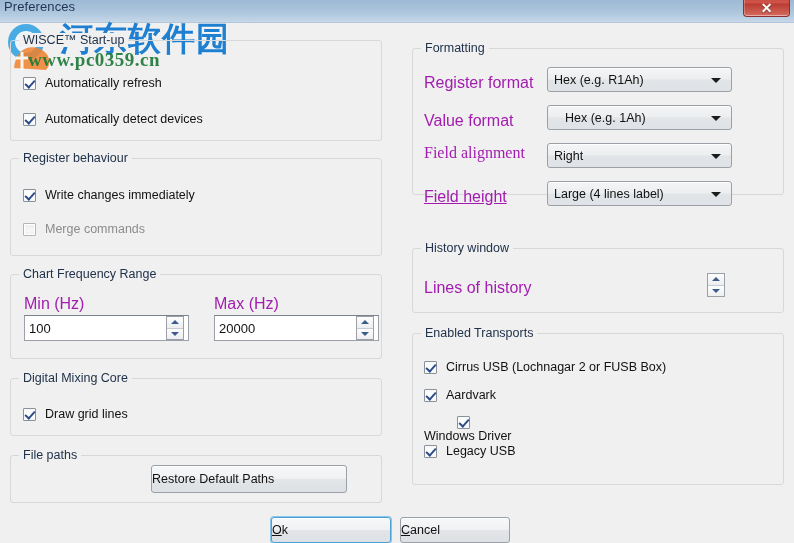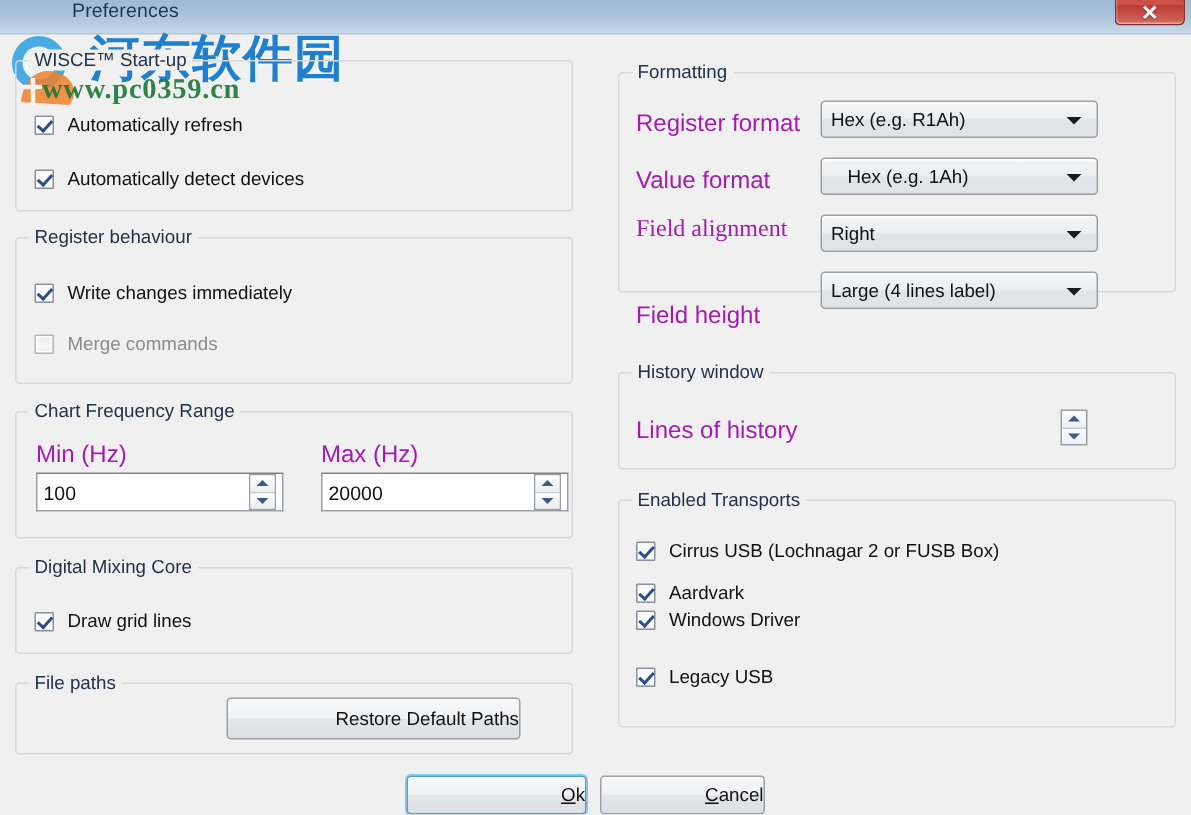--- a/index.html
+++ b/index.html
@@ -35,21 +35,20 @@
     border-bottom: 1px solid #b3c6da;
   }
   .title-text {
     position: absolute;
     left: 4px;
     top: -1px;
     font-size: 13px;
     color: #1f3553;
     letter-spacing: 0.1px;
     white-space: nowrap;
-    margin-left: 44px;
   }
   .close-btn {
     position: absolute;
     right: 4px;
     top: -8px;
     width: 45px;
     height: 24px;
     border: 1px solid #8a3030;
     border-top: none;
     border-radius: 0 0 4px 4px;
@@ -208,21 +207,21 @@
 
   
   .btn {
     position: absolute;
     box-sizing: border-box;
     border: 1px solid #9aa0a6;
     border-radius: 3px;
     background: linear-gradient(to bottom, #f7f8f9 0%, #f0f1f3 48%, #e3e5e8 52%, #dde0e4 100%);
     display: flex;
     align-items: center;
-    justify-content: flex-end;
+    justify-content: flex-start;
     font-size: 12.5px;
     color: #111;
     box-shadow: inset 0 1px 0 rgba(255,255,255,0.9);
   }
   .btn.default {
     border-color: #4c9fd4;
     box-shadow: 0 0 0 1px #88c6ea, inset 0 1px 0 rgba(255,255,255,0.9);
   }
   .btn u { text-decoration: underline; }
 
@@ -349,21 +348,21 @@
       <span>Hex (e.g. 1Ah)</span>
       <span class="arrow"></span>
     </div>
 
     <div class="lbl" style="left:11px; top:95px;font-family:Liberation Serif, serif;">Field alignment</div>
     <div class="combo" style="left:134px; top:94px; width:185px;">
       <span>Right</span>
       <span class="arrow"></span>
     </div>
 
-    <div class="lbl" style="left:11px; top:153px;">Field height</div>
+    <div class="lbl" style="left:11px; top:139px;text-decoration:underline;">Field height</div>
     <div class="combo" style="left:134px; top:132px; width:185px;">
       <span>Large (4 lines label)</span>
       <span class="arrow"></span>
     </div>
   </div>
 
   <div class="group" style="left:412px; top:248px; width:372px; height:65px;">
     <div class="legend">History window</div>
     <div class="lbl" style="left:11px; top:30px;">Lines of history</div>
     <div class="spin" style="left:294px; top:24px; height:24px;">
@@ -375,21 +374,21 @@
   <div class="group" style="left:412px; top:333px; width:372px; height:152px;">
     <div class="legend">Enabled Transports</div>
     <div class="cbrow" style="left:11px; top:26px;">
       <span class="cbox checked"></span>
       <span class="cblabel">Cirrus USB (Lochnagar 2 or FUSB Box)</span>
     </div>
     <div class="cbrow" style="left:11px; top:54px;">
       <span class="cbox checked"></span>
       <span class="cblabel">Aardvark</span>
     </div>
-    <div class="cbrow" style="left:11px; top:72px;">
+    <div class="cbrow" style="left:11px; top:82px;flex-direction:column;">
       <span class="cbox checked"></span>
       <span class="cblabel">Windows Driver</span>
     </div>
     <div class="cbrow" style="left:11px; top:110px;">
       <span class="cbox checked"></span>
       <span class="cblabel">Legacy USB</span>
     </div>
   </div>
 
   <div class="btn default" style="left:271px; top:517px; width:120px; height:26px;">

